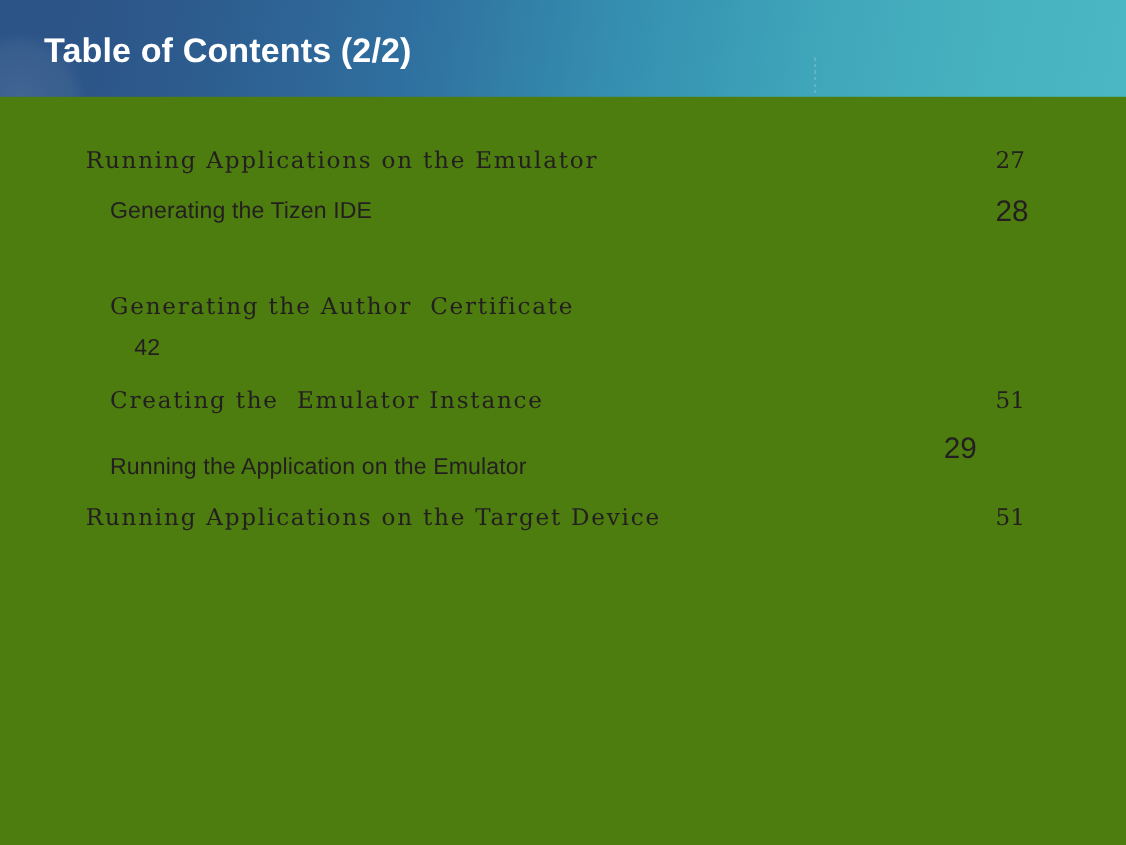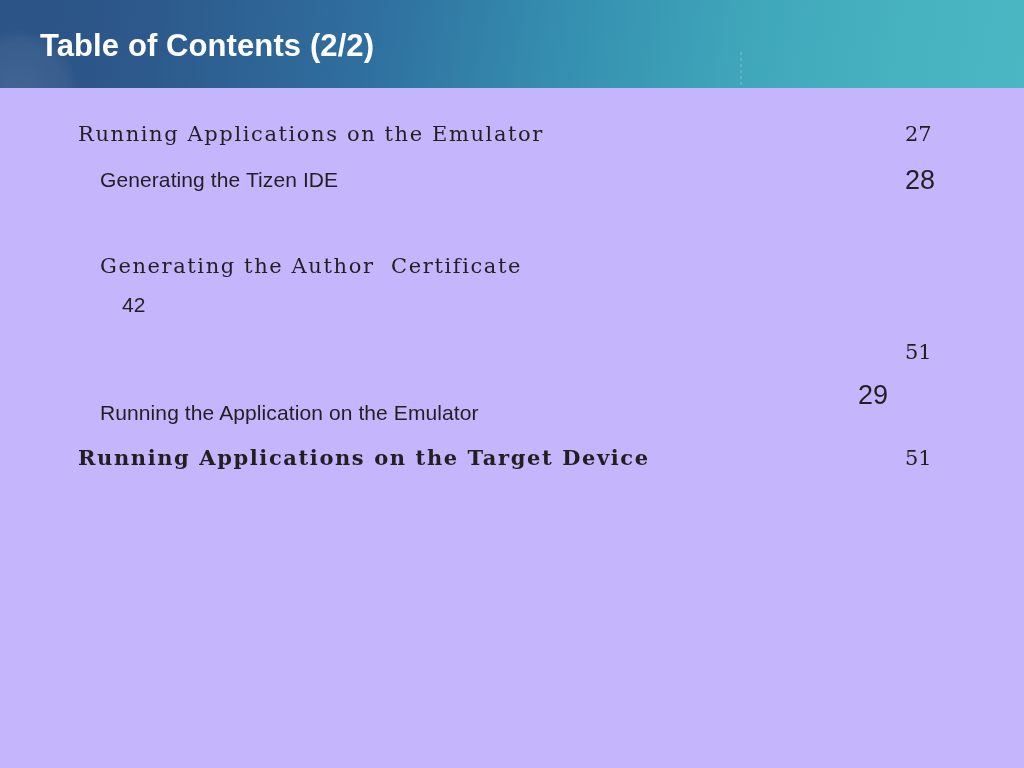--- a/index.html
+++ b/index.html
@@ -11,21 +11,21 @@
     height: 768px;
     background: #ffffff;
     font-family: "Liberation Sans", sans-serif;
     overflow: hidden;
   }
 
   .slide {
     position: relative;
     width: 1024px;
     height: 768px;
-    background: #c4b5fd;
+    background: #4d7c0f;
   }
 
   
   .header {
     position: absolute;
     left: 0;
     top: 0;
     width: 1024px;
     height: 88px;
     background: linear-gradient(100deg,
@@ -76,21 +76,21 @@
     font-size: 31px;
     font-weight: bold;
     letter-spacing: 0.1px;
     white-space: nowrap;
   }
 
   
   .toc {
     position: absolute;
     left: 0;
-    top: 72px;
+    top: 84px;
     width: 1024px;
     height: 496px;
     text-align: right;
   }
 
   .toc-row {
     position: absolute;
     left: 0;
     width: 1024px;
     height: 40px;
@@ -151,25 +151,26 @@
         <span class="toc-label style-sans" style="left: 100px;">Generating the Tizen IDE</span>
         <span class="toc-page style-sans-num" style="left: 905px;">28</span>
       </div>
       <div class="toc-row" style="top: 174px;">
         <span class="toc-label style-serif" style="left: 100px;">Generating the Author  Certificate</span>
       </div>
       <div class="toc-row" style="top: 213px;">
         <span class="toc-label style-sans" style="left: 122px;">42</span>
       </div>
       <div class="toc-row" style="top: 260px;">
+        <span class="toc-label style-serif" style="left: 100px;">Creating the  Emulator Instance</span>
         <span class="toc-page style-serif-num" style="left: 905px;">51</span>
       </div>
       <div class="toc-row" style="top: 303px;">
         <span class="toc-label style-sans" style="left: 100px; margin-top: 18px;">Running the Application on the Emulator</span>
         <span class="toc-page style-sans-num" style="left: 858px;">29</span>
       </div>
       <div class="toc-row" style="top: 366px;">
-        <span class="toc-label style-serif" style="left: 78px; font-weight: bold;">Running Applications on the Target Device</span>
+        <span class="toc-label style-serif" style="left: 78px;">Running Applications on the Target Device</span>
         <span class="toc-page style-serif-num" style="left: 905px;">51</span>
       </div>
     </div>
 
 </div>
 
 </body></html>

